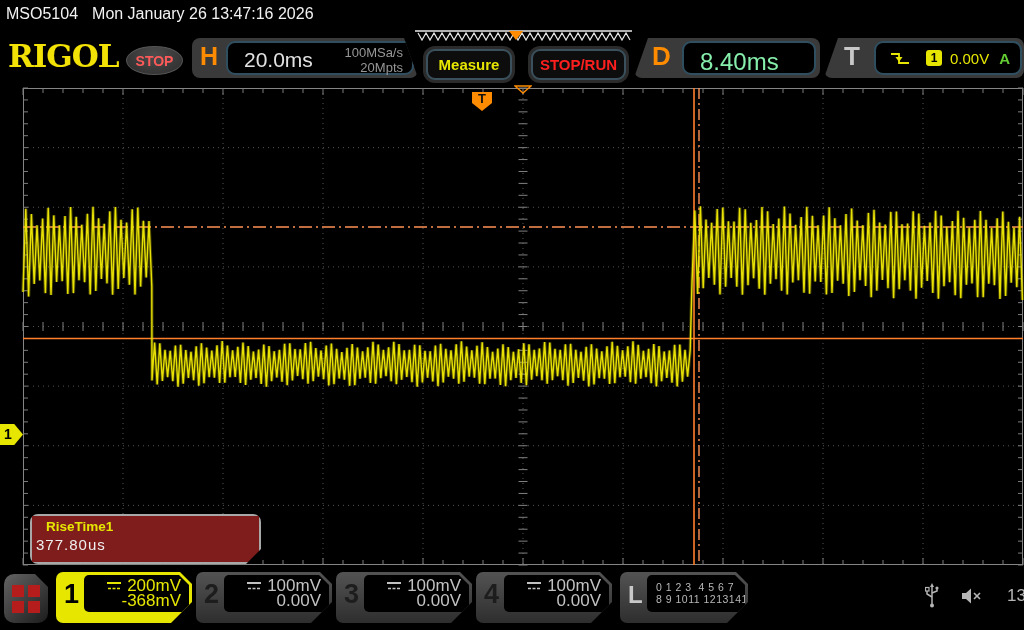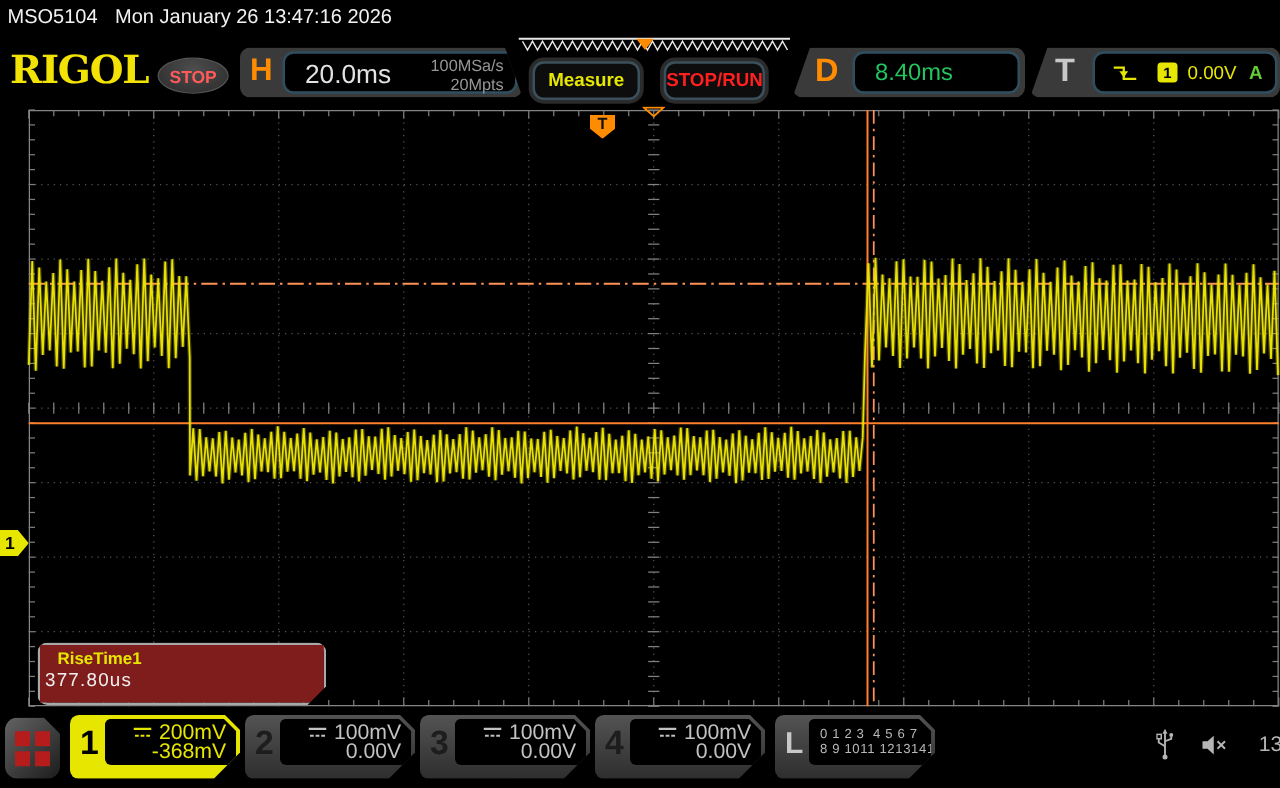--- a/index.html
+++ b/index.html
@@ -31,25 +31,25 @@
   #h-rates { position:absolute; right:9px; top:2px; text-align:right; color:#979797;
              font-size:13px; line-height:15px; }
   #preview-strip { position:absolute; left:413px; top:29px; width:221px; height:17px; }
   #pv-tri { position:absolute; left:509px; top:31px; width:0; height:0;
             border-left:7px solid transparent; border-right:7px solid transparent;
             border-top:9px solid #ff8c00; }
   .hdr-btn { position:absolute; top:49px; height:31px; background:#0d0d0d;
              border:2px solid #3a505c; border-radius:9px; box-shadow:0 0 0 3px #2b2b2b;
              font-size:15px; font-weight:bold; text-align:center; }
   #measure-btn { left:426px; width:86px; color:#e6e600; line-height:27px; }
-  #stoprun-btn { left:531px; width:81px; color:#ff1f1f; line-height:27px; }
+  #stoprun-btn { left:531px; width:95px; color:#ff1f1f; line-height:27px; }
   #d-block { left:634px; width:186px; clip-path:polygon(14px 0, 100% 0, 100% 100%, 0 100%); }
   #d-letter { left:18px; top:3px; font-size:26px; color:#ff8c00; }
   #d-valuebox { left:48px; right:4px; }
-  #d-value { position:absolute; left:16px; top:5px; font-size:19px; color:#22c55e; }
+  #d-value { position:absolute; left:16px; top:5px; font-size:24px; color:#86efac; }
   #t-block { left:824px; width:200px; clip-path:polygon(14px 0, 100% 0, 100% 100%, 0 100%); }
   #t-letter { left:20px; top:3px; font-size:26px; color:#c8c8c8; }
   #t-valuebox { left:50px; right:2px; display:flex; align-items:center; }
   #t-edge-icon { margin-left:14px; }
   #t-src-badge { margin-left:16px; width:16px; height:16px; background:#e6e600; border-radius:3px;
                  color:#000; font-size:12px; font-weight:bold; text-align:center; line-height:16px; }
   #t-level { margin-left:8px; color:#e6e600; font-size:15px; }
   #t-mode { margin-left:auto; margin-right:10px; color:#63cc33; font-size:15px; font-weight:bold; }
 
   

